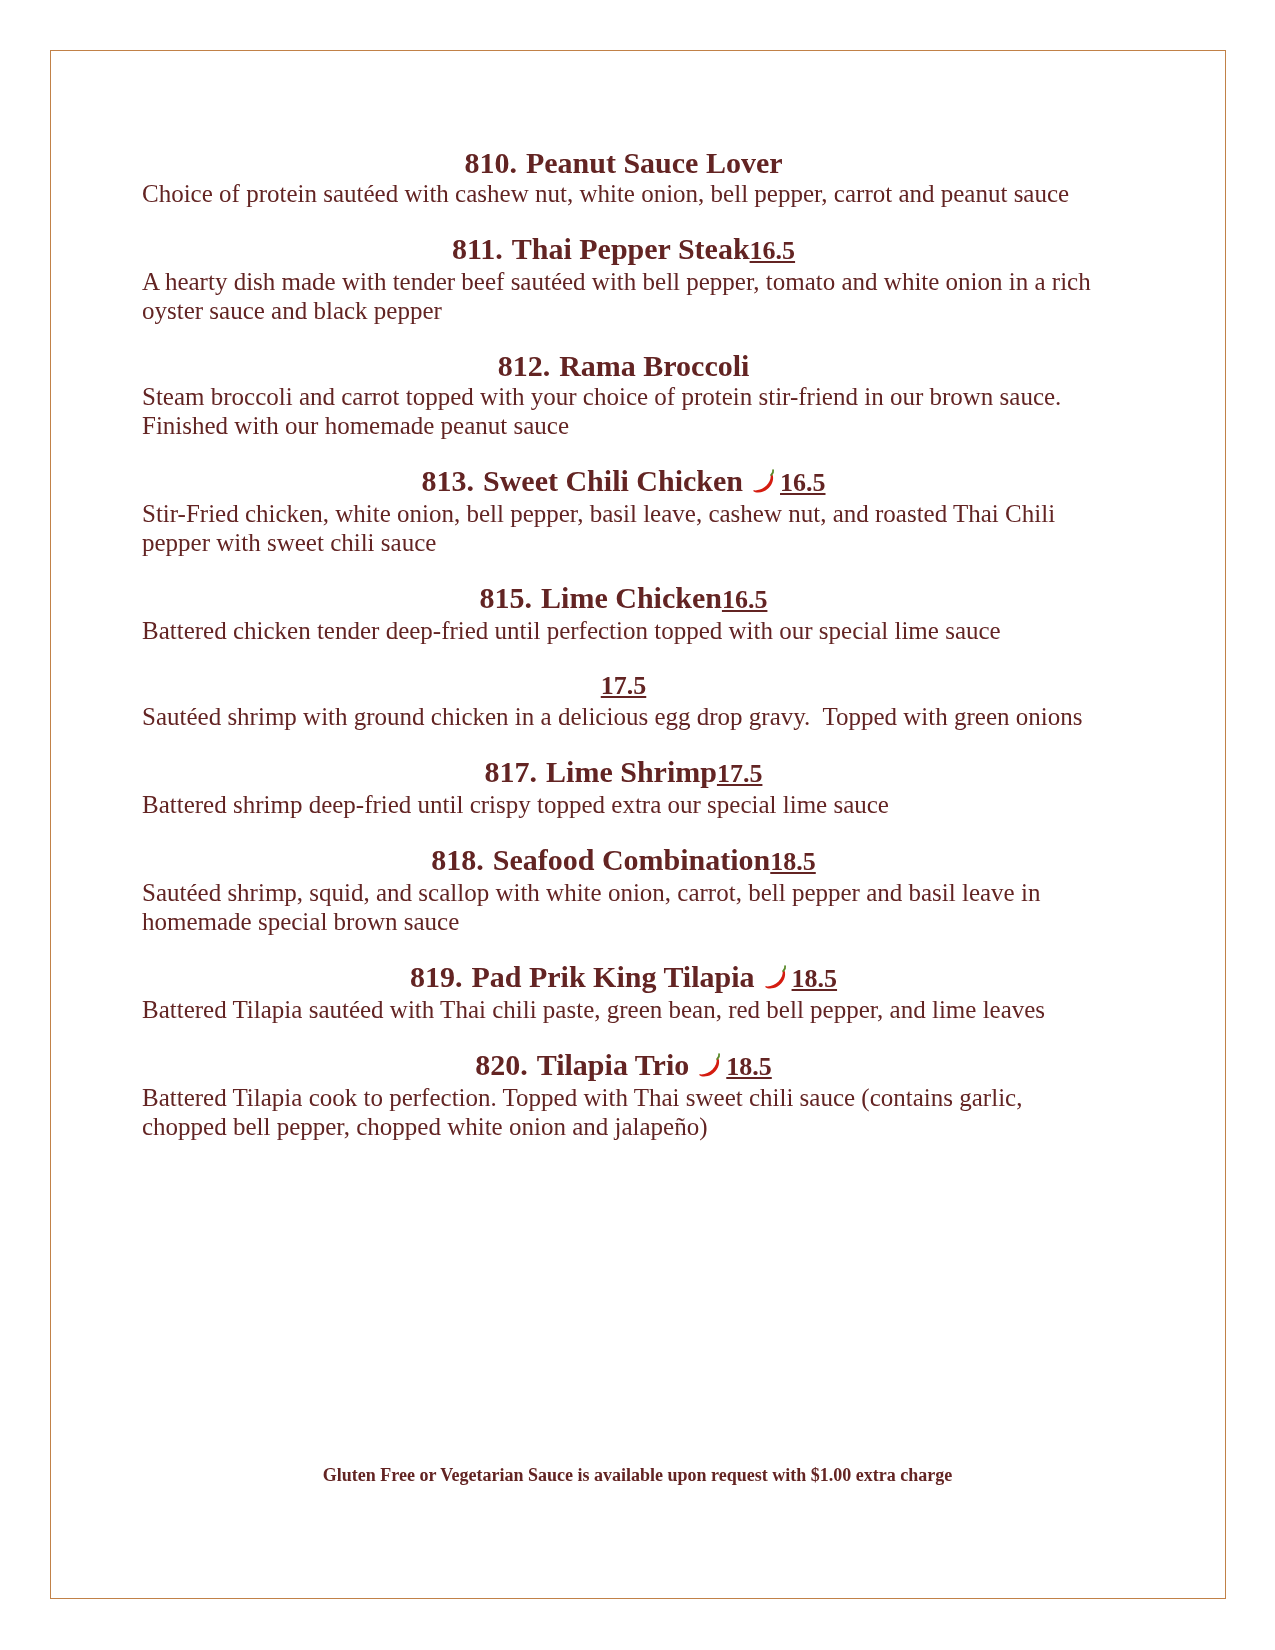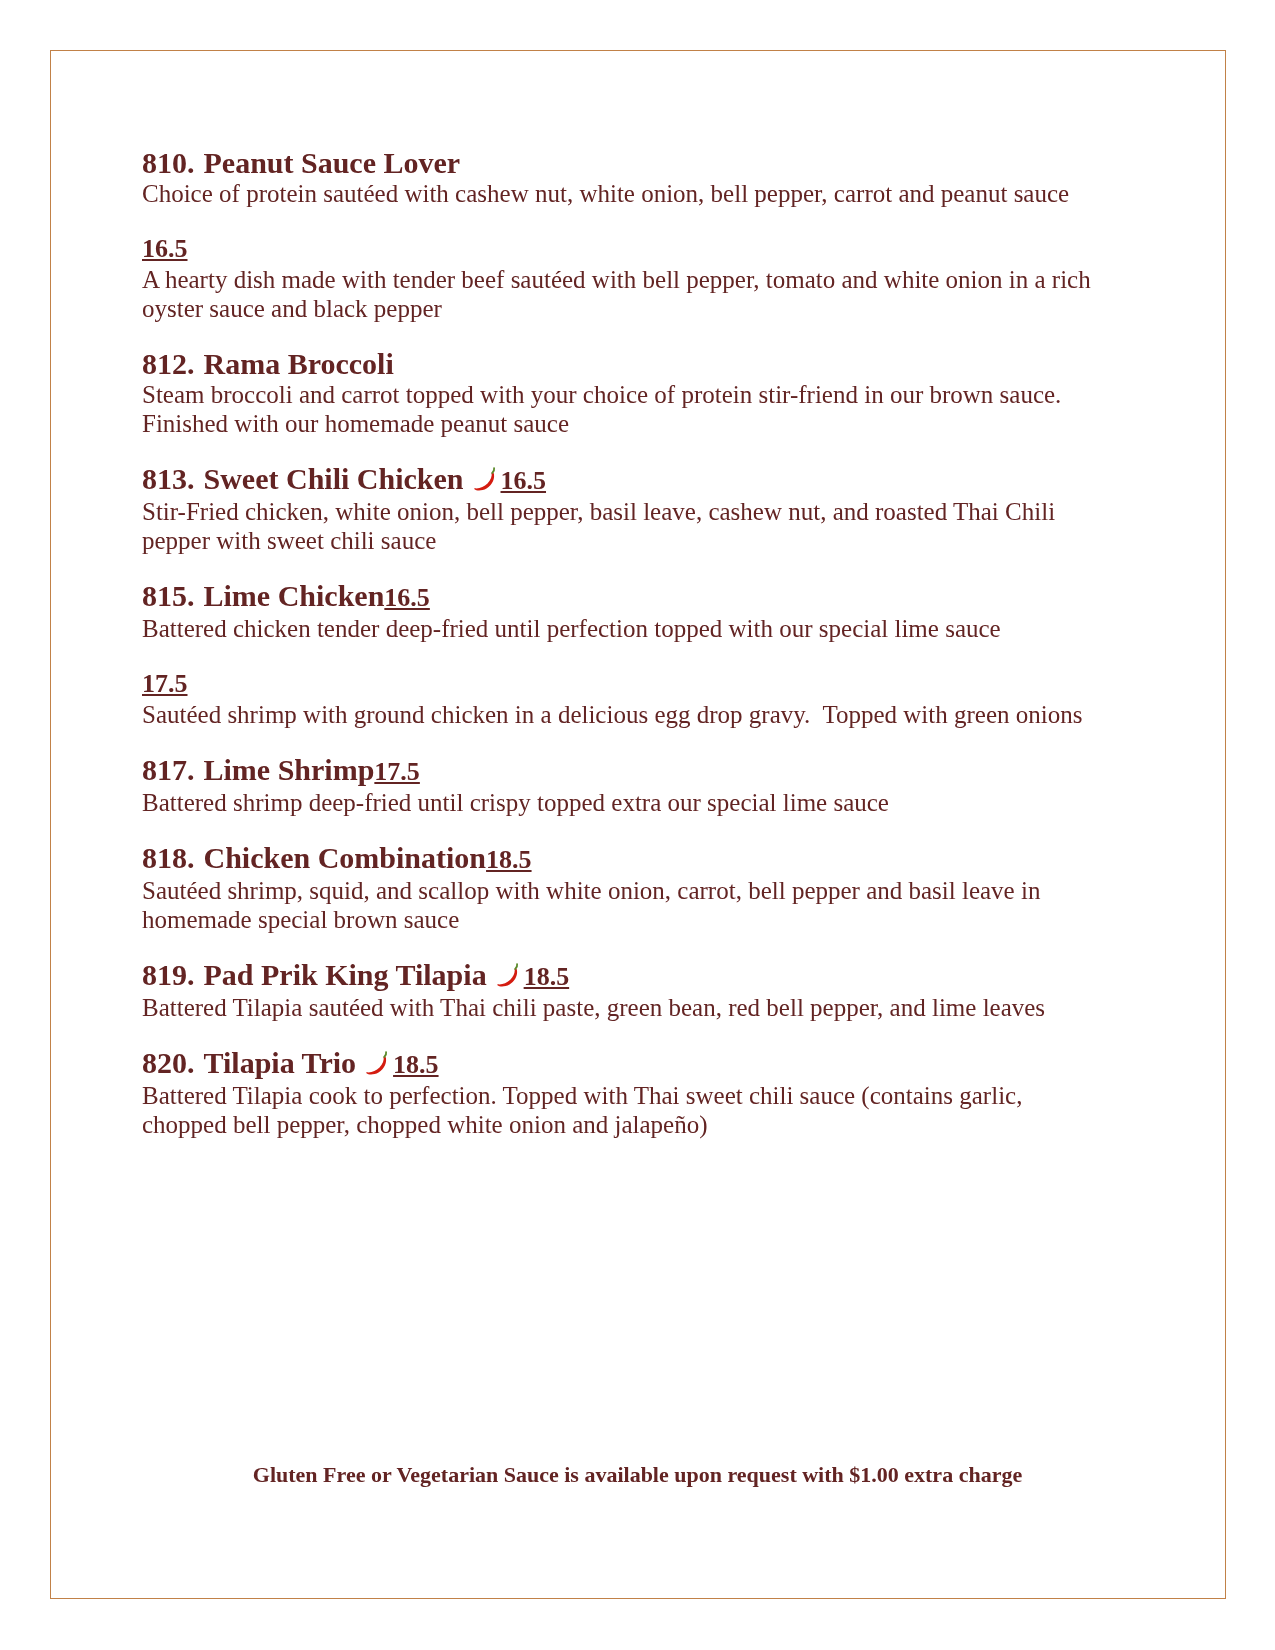--- a/index.html
+++ b/index.html
@@ -29,21 +29,21 @@
     position: absolute;
     left: 142px;
     top: 146px;
     width: 963px;
   }
   .menu-item {
     margin: 0 0 24px 0;
   }
   .item-head {
     display: flex;
-    justify-content: flex-start;
+    justify-content: center;
     align-items: baseline;
     line-height: 33px;
     white-space: nowrap;
   }
   .item-title {
     font-size: 30px;
     font-weight: bold;
     margin: 0;
     display: inline;
   }
@@ -66,41 +66,42 @@
     font-size: 25px;
     line-height: 29px;
     white-space: pre-wrap;
   }
   .footer-note {
     position: absolute;
     left: 0;
     top: 1462px;
     width: 1275px;
     text-align: center;
-    font-size: 22px;
+    font-size: 18px;
     font-weight: bold;
     line-height: 26px;
   }
 </style>
 </head>
 <body>
 
 <div class="border-frame"></div>
 
 <main class="content">
   <section class="menu-item">
     <div class="item-head">
       <h3 class="item-title"><span class="item-number">810.</span><span class="item-name">Peanut Sauce Lover</span></h3>
       <span class="item-price"></span>
     </div>
     <p class="item-desc">Choice of protein sautéed with cashew nut, white onion, bell pepper, carrot and peanut sauce</p>
   </section>
 
   <section class="menu-item">
     <div class="item-head">
+      <h3 class="item-title"><span class="item-number">811.</span><span class="item-name">Thai Pepper Steak</span></h3>
       <span class="item-price">16.5</span>
     </div>
     <p class="item-desc">A hearty dish made with tender beef sautéed with bell pepper, tomato and white onion in a rich oyster sauce and black pepper</p>
   </section>
 
   <section class="menu-item">
     <div class="item-head">
       <h3 class="item-title"><span class="item-number">812.</span><span class="item-name">Rama Broccoli</span></h3>
       <span class="item-price"></span>
     </div>
@@ -136,21 +137,21 @@
   <section class="menu-item">
     <div class="item-head">
       <h3 class="item-title"><span class="item-number">817.</span><span class="item-name">Lime Shrimp</span></h3>
       <span class="item-price">17.5</span>
     </div>
     <p class="item-desc">Battered shrimp deep-fried until crispy topped extra our special lime sauce</p>
   </section>
 
   <section class="menu-item">
     <div class="item-head">
-      <h3 class="item-title"><span class="item-number">818.</span><span class="item-name">Chicken Combination</span></h3>
+      <h3 class="item-title"><span class="item-number">818.</span><span class="item-name">Seafood Combination</span></h3>
       <span class="item-price">18.5</span>
     </div>
     <p class="item-desc">Sautéed shrimp, squid, and scallop with white onion, carrot, bell pepper and basil leave in homemade special brown sauce</p>
   </section>
 
   <section class="menu-item">
     <div class="item-head">
       <h3 class="item-title"><span class="item-number">819.</span><span class="item-name">Pad Prik King Tilapia</span><svg class="chili" width="30" height="32" viewBox="0 0 30 32" aria-hidden="true">
           <path d="M22.5 8.5 C24.5 14 21.5 21 15.5 24.5 C11 27 5.5 27 3.5 25.2 C3 24.8 3.2 24.2 4 24.3 C8.5 24.8 13 23 16.5 19.5 C19.8 16.2 21.3 12 20.5 8.8 Z" fill="#d41c10"></path>
           <path d="M21.2 9 C21.6 8.3 23.6 7 23.1 4.2" fill="none" stroke="#5a8a2a" stroke-width="1.8" stroke-linecap="round"></path>

